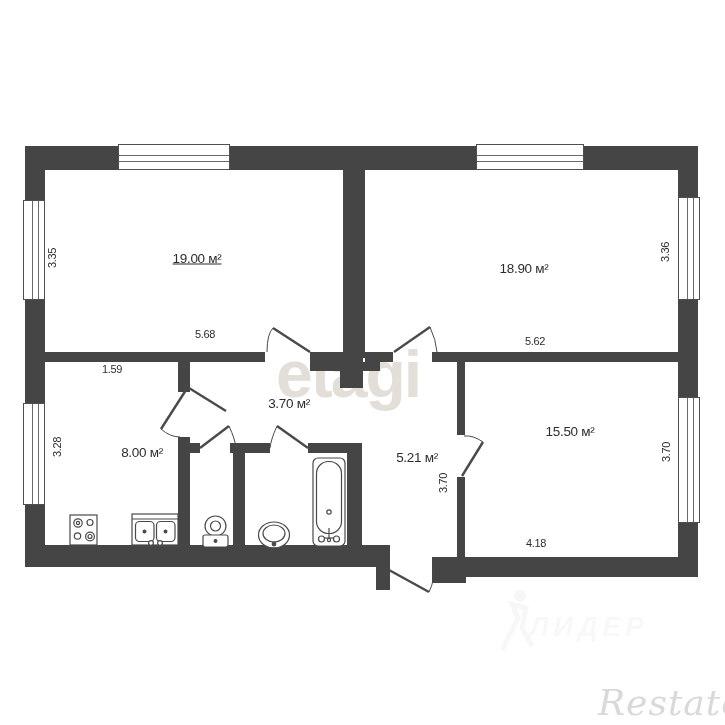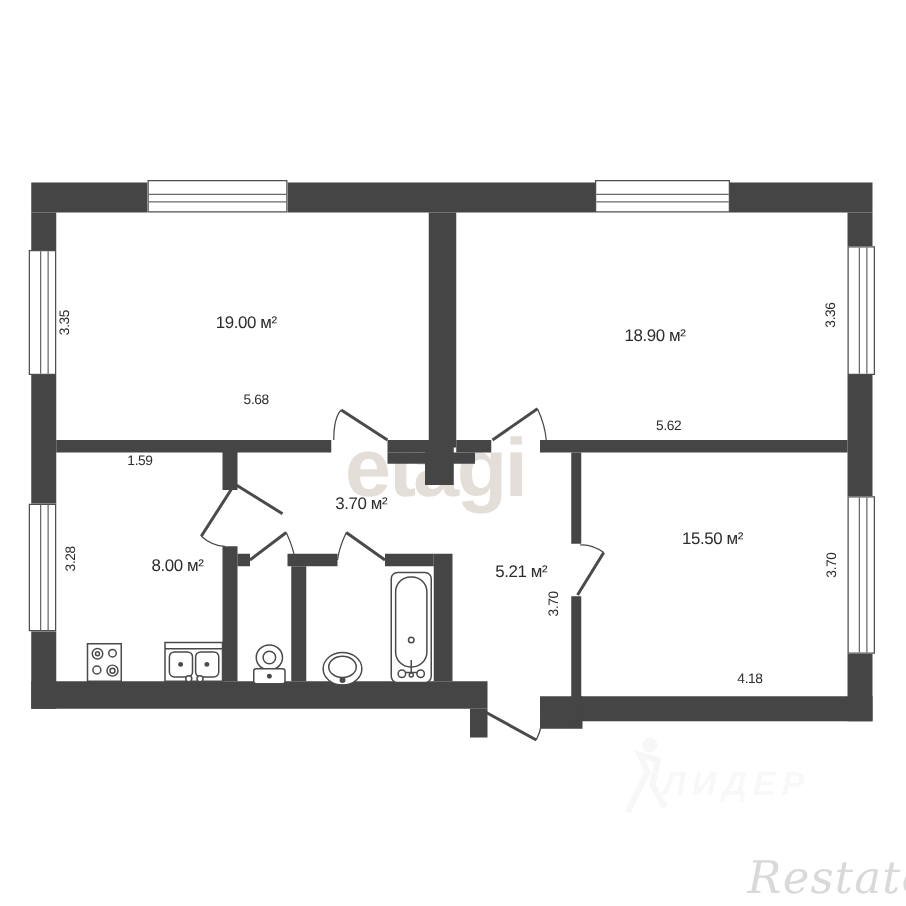--- a/index.html
+++ b/index.html
@@ -166,30 +166,30 @@
       <rect x="316.5" y="461.5" width="25" height="72" rx="12"></rect>
       <circle cx="329" cy="512" r="2.2"></circle>
       <line x1="329" y1="528" x2="329" y2="538"></line>
       <line x1="321" y1="538" x2="337" y2="538"></line>
       <circle cx="321.5" cy="539" r="3"></circle>
       <circle cx="336.5" cy="539" r="3"></circle>
       <circle cx="329" cy="540" r="1.6"></circle>
     </g>
   </svg>
 
-  <div class="lbl area" style="left:197px;top:258px;">19.00 м²</div>
+  <div class="lbl area" style="left:197px;top:258px;text-decoration:underline;">19.00 м²</div>
   <div class="lbl area" style="left:524px;top:268px;">18.90 м²</div>
   <div class="lbl area" style="left:116px;top:452px;margin-left:26px;">8.00 м²</div>
   <div class="lbl area" style="left:289px;top:403px;">3.70 м²</div>
   <div class="lbl area" style="left:417px;top:457px;">5.21 м²</div>
   <div class="lbl area" style="left:570px;top:431px;">15.50 м²</div>
 
-  <div class="lbl dim" style="left:205px;top:320px;">5.68</div>
+  <div class="lbl dim" style="left:205px;top:334px;">5.68</div>
   <div class="lbl dim rot" style="left:52px;top:258px;">3.35</div>
   <div class="lbl dim" style="left:535px;top:341px;">5.62</div>
   <div class="lbl dim rot" style="left:665px;top:252px;">3.36</div>
   <div class="lbl dim" style="left:112px;top:369px;">1.59</div>
   <div class="lbl dim rot" style="left:57px;top:447px;">3.28</div>
   <div class="lbl dim rot" style="left:443px;top:483px;">3.70</div>
-  <div class="lbl dim" style="left:600px;top:543px;text-align:center;">4.18</div>
+  <div class="lbl dim" style="left:536px;top:543px;text-align:center;">4.18</div>
   <div class="lbl dim rot" style="left:666px;top:452px;">3.70</div>
 
 </div>
 
 </body></html>

